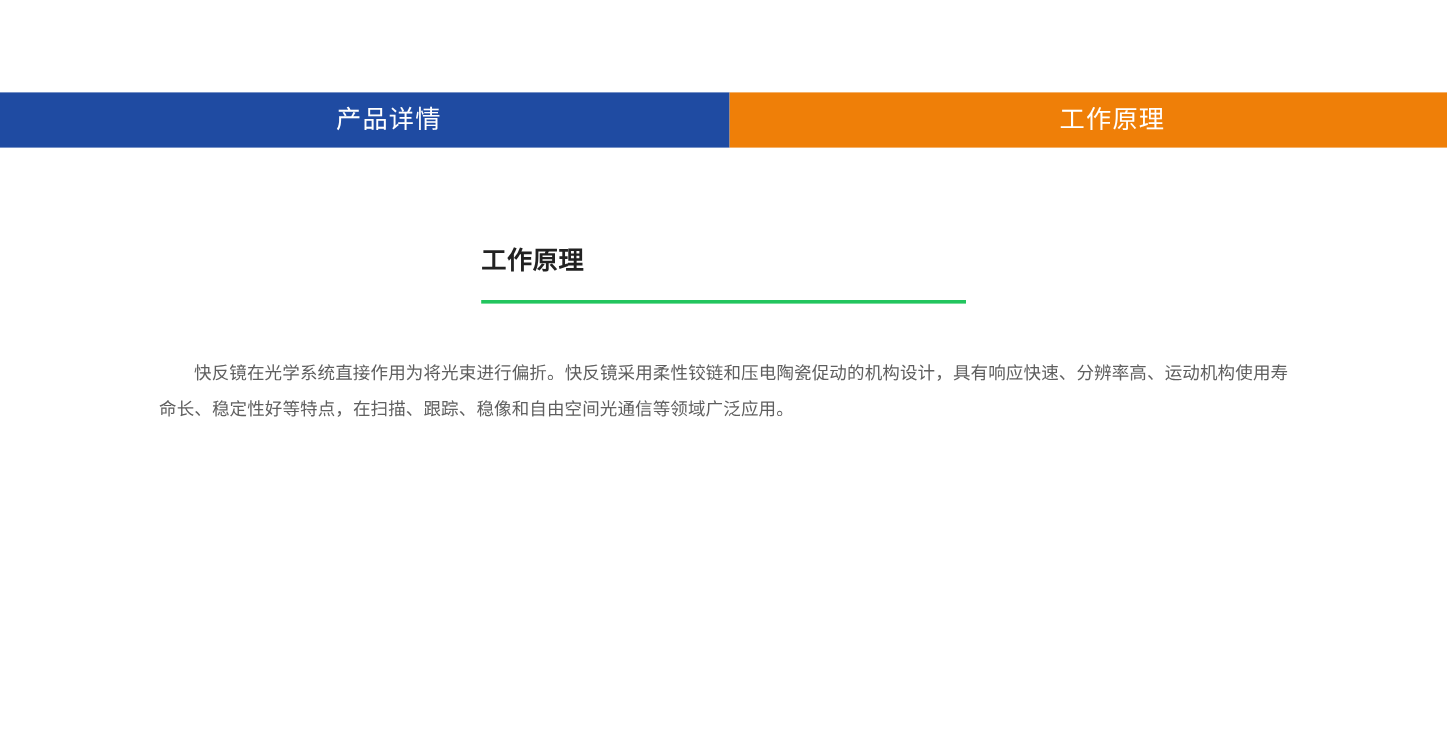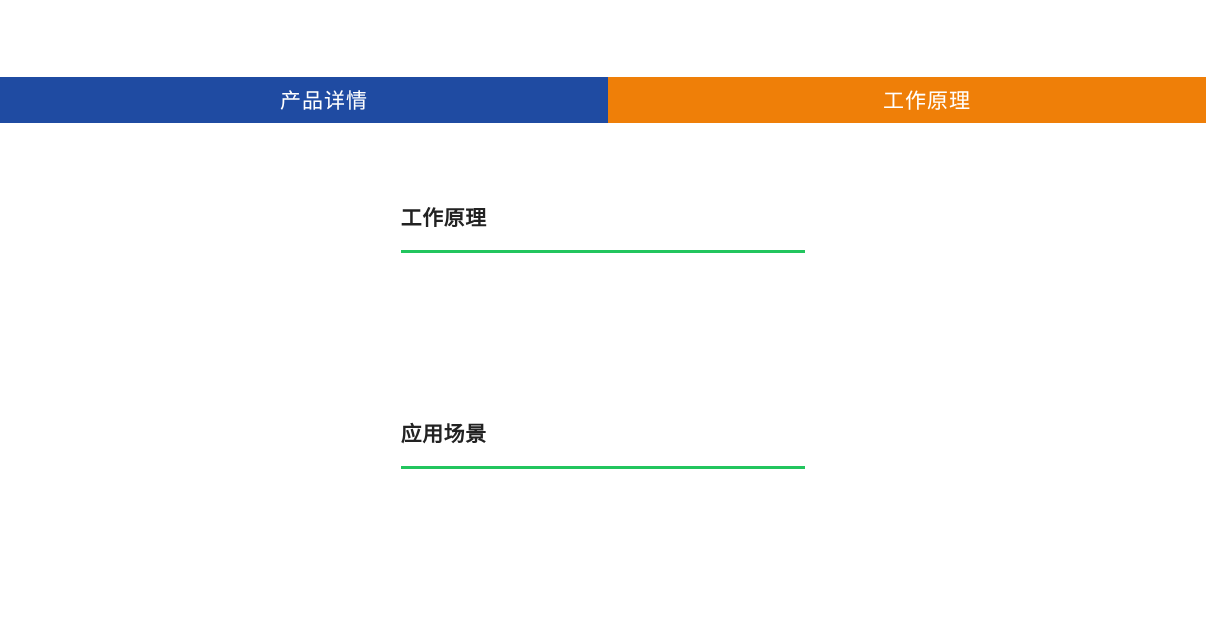--- a/index.html
+++ b/index.html
@@ -112,21 +112,21 @@
     <span class="tab-label">工作原理</span>
   </div>
 </div>
 
 <div class="content">
 
   <section class="section section-principle">
     <div class="section-heading">
       <span class="section-heading-text">工作原理</span>
     </div>
+    <div class="section-body">
+      <p>快反镜在光学系统直接作用为将光束进行偏折。快反镜采用柔性铰链和压电陶瓷促动的机构设计，具有响应快速、分辨率高、运动机构使用寿命长、稳定性好等特点，在扫描、跟踪、稳像和自由空间光通信等领域广泛应用。</p>
+    </div>
   </section>
 
   <section class="section section-scenario">
-    <div class="section-heading">
-      <span class="section-heading-text">应用场景</span>
-    </div>
   </section>
 
 </div>
 
 </body></html>

